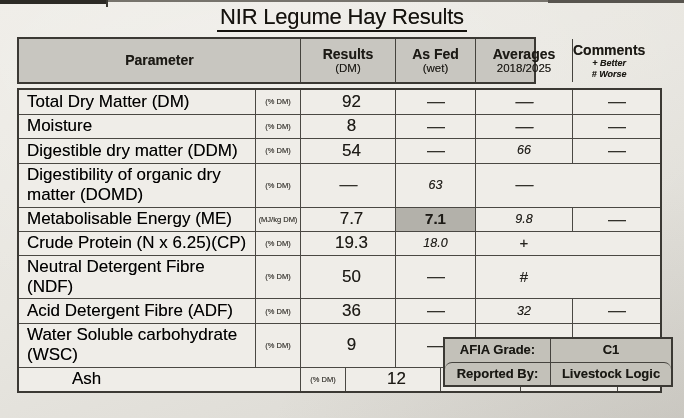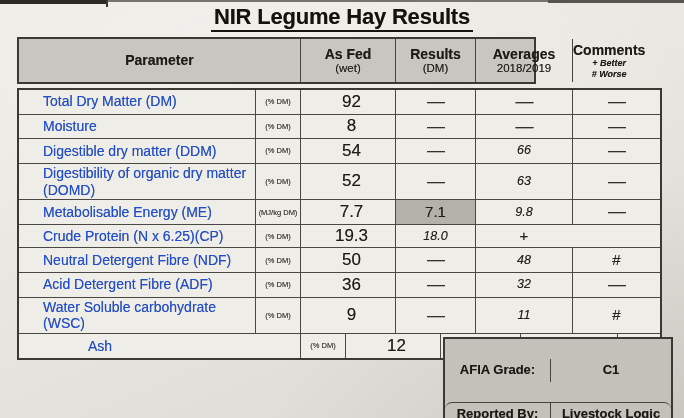--- a/index.html
+++ b/index.html
@@ -18,21 +18,21 @@
   
   .scan-edge { position:absolute; top:0; left:0; width:684px; height:8px; }
   .scan-edge .ln-full  { position:absolute; top:0; left:0;   width:684px; height:2px; background:#76736c; }
   .scan-edge .ln-left  { position:absolute; top:0; left:0;   width:108px; height:4px; background:#2c2a25; }
   .scan-edge .ln-right { position:absolute; top:0; left:548px; width:136px; height:3px; background:#57544e; }
   .scan-edge .tick     { position:absolute; top:0; left:106px; width:2px;  height:7px; background:#3a3832; }
 
   
   .title-wrap { position:absolute; top:4px; left:0; width:684px; text-align:center; }
   .title-wrap span {
-    font-size:22px; font-weight:bold; letter-spacing:-0.2px;
+    font-size:22px; font-weight:normal; letter-spacing:-0.2px;
     border-bottom:2.5px solid #16140f; padding:0 3px 1px;
     color:#14120d;
   }
 
   
   .thead {
     position:absolute; left:17px; top:37px; width:519px; height:47px;
     display:grid; grid-template-columns:281px 95px 80px 97px 1fr;
     background:var(--header-bg,#c8c6c0);
     border:2px solid #3b3934;
@@ -56,38 +56,38 @@
     display:grid; grid-template-columns:236px 45px 95px 80px 97px 1fr;
     border-bottom:1px solid #4a4843;
   }
   .row:last-child { border-bottom:none;margin-left:45px; }
   .cell {
     display:flex; align-items:center; justify-content:center;
     min-height:22px; border-left:1px solid #4a4843; padding:1px 2px;
     line-height:1.2;
   }
   .cell.pname {
-    border-left:none; justify-content:flex-start; padding-left:24px;
-    font-size:14px; color:#1d4ed8;
+    border-left:none; justify-content:flex-start; padding-left:8px;
+    font-size:17px; color:#000000;
   }
   .cell.punit { font-size:7.5px; color:#393731; text-align:left; }
   .cell.res   { font-size:17px; color:#1d1b16;padding-left:9px; }
   .cell.fed   { font-size:15px; color:#1d1b16; }
-  .cell.fed.shaded { background:var(--shaded-cell-bg,#b3b1aa); }
+  .cell.fed.shaded { background:var(--shaded-cell-bg,#b3b1aa);font-weight:bold; }
   .cell.avg   { font-size:12.5px; font-style:italic; font-weight:500; color:#211f1a; }
   .cell.com   { font-size:15px; color:#26241f; }
   .cell.dash  { font-size:18px; color:#33312b; letter-spacing:-1px; }
 
   
   .foot {
     position:absolute; left:443px; top:337px; width:230px;
     background:var(--footer-bg,#c3c1b9);
     border:2px solid #3b3934;
   }
-  .frow { display:grid; grid-template-columns:105px 1fr; min-height:23px;margin-top:20px; }
+  .frow { display:grid; grid-template-columns:105px 1fr; min-height:23px; }
   .frow + .frow { border-top:1px solid #45433e;border-radius:7px; }
   .fcell {
     display:flex; align-items:center; justify-content:center;
     font-size:13px; font-weight:bold; color:#191813; line-height:1.1;
   }
   .fcell.fval { border-left:1px solid #45433e; }
 </style>
 </head>
 <body style="--paper: #e8e6e0; --header-bg: #c8c6c0; --shaded-cell-bg: #b3b1aa; --footer-bg: #c3c1b9; --border: #3b3934;">
 
@@ -100,30 +100,30 @@
 
 <div class="title-wrap">
   <span class="soft">NIR Legume Hay Results</span>
 </div>
 
 <div class="thead soft">
   <div class="hcell">
     <div class="h-main">Parameter</div>
   </div>
   <div class="hcell">
+    <div class="h-main">Results</div>
+    <div class="h-sub">(DM)</div>
+  </div>
+  <div class="hcell">
     <div class="h-main">As Fed</div>
     <div class="h-sub">(wet)</div>
   </div>
   <div class="hcell">
-    <div class="h-main">Results</div>
-    <div class="h-sub">(DM)</div>
-  </div>
-  <div class="hcell">
     <div class="h-main">Averages</div>
-    <div class="h-sub">2018/2019</div>
+    <div class="h-sub">2018/2025</div>
   </div>
   <div class="hcell">
     <div class="h-main">Comments</div>
     <div class="h-tiny">+ Better</div>
     <div class="h-tiny"># Worse</div>
   </div>
 </div>
 
 <div class="tbody soft">
     <div class="row">
@@ -146,21 +146,20 @@
     <div class="cell pname">Digestible dry matter (DDM)</div>
     <div class="cell punit">(% DM)</div>
     <div class="cell res">54</div>
     <div class="cell fed dash">—</div>
     <div class="cell avg">66</div>
     <div class="cell com dash">—</div>
   </div>
     <div class="row">
     <div class="cell pname">Digestibility of organic dry matter (DOMD)</div>
     <div class="cell punit">(% DM)</div>
-    <div class="cell res">52</div>
     <div class="cell fed dash">—</div>
     <div class="cell avg">63</div>
     <div class="cell com dash">—</div>
   </div>
     <div class="row">
     <div class="cell pname">Metabolisable Energy (ME)</div>
     <div class="cell punit">(MJ/kg DM)</div>
     <div class="cell res">7.7</div>
     <div class="cell fed shaded">7.1</div>
     <div class="cell avg">9.8</div>
@@ -171,21 +170,20 @@
     <div class="cell punit">(% DM)</div>
     <div class="cell res">19.3</div>
     <div class="cell avg">18.0</div>
     <div class="cell com">+</div>
   </div>
     <div class="row">
     <div class="cell pname">Neutral Detergent Fibre (NDF)</div>
     <div class="cell punit">(% DM)</div>
     <div class="cell res">50</div>
     <div class="cell fed dash">—</div>
-    <div class="cell avg">48</div>
     <div class="cell com">#</div>
   </div>
     <div class="row">
     <div class="cell pname">Acid Detergent Fibre (ADF)</div>
     <div class="cell punit">(% DM)</div>
     <div class="cell res">36</div>
     <div class="cell fed dash">—</div>
     <div class="cell avg">32</div>
     <div class="cell com dash">—</div>
   </div>

